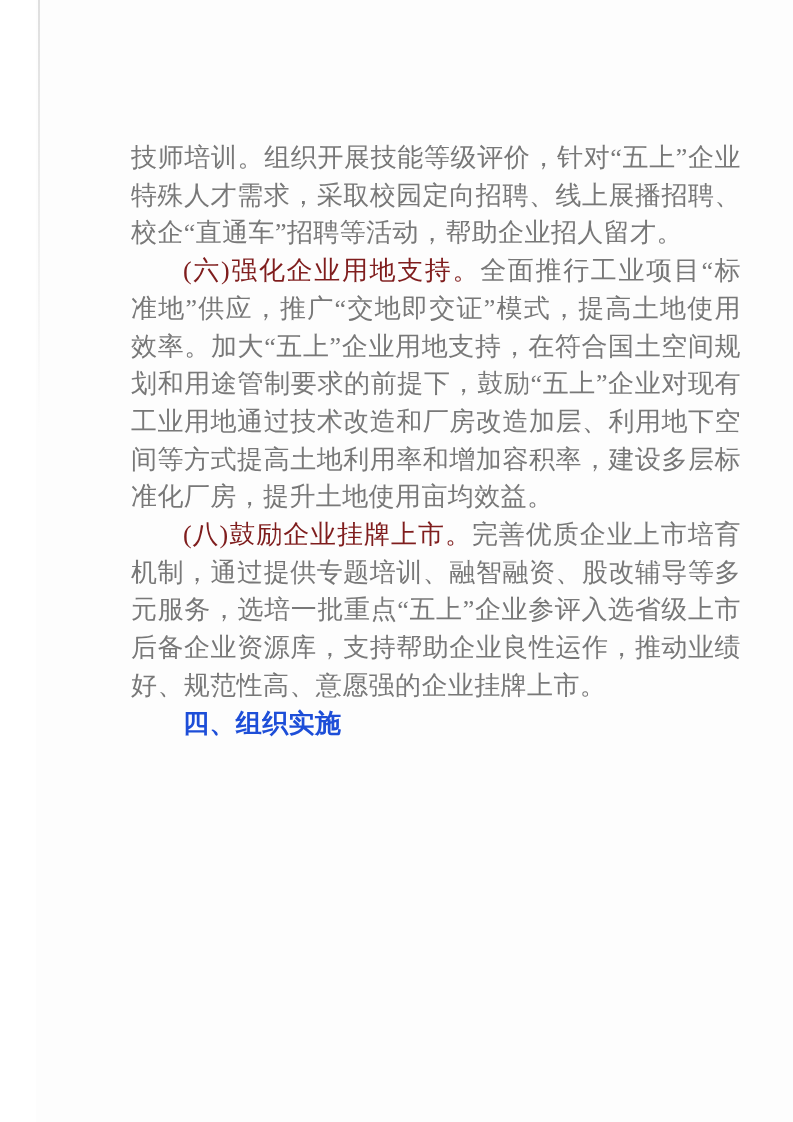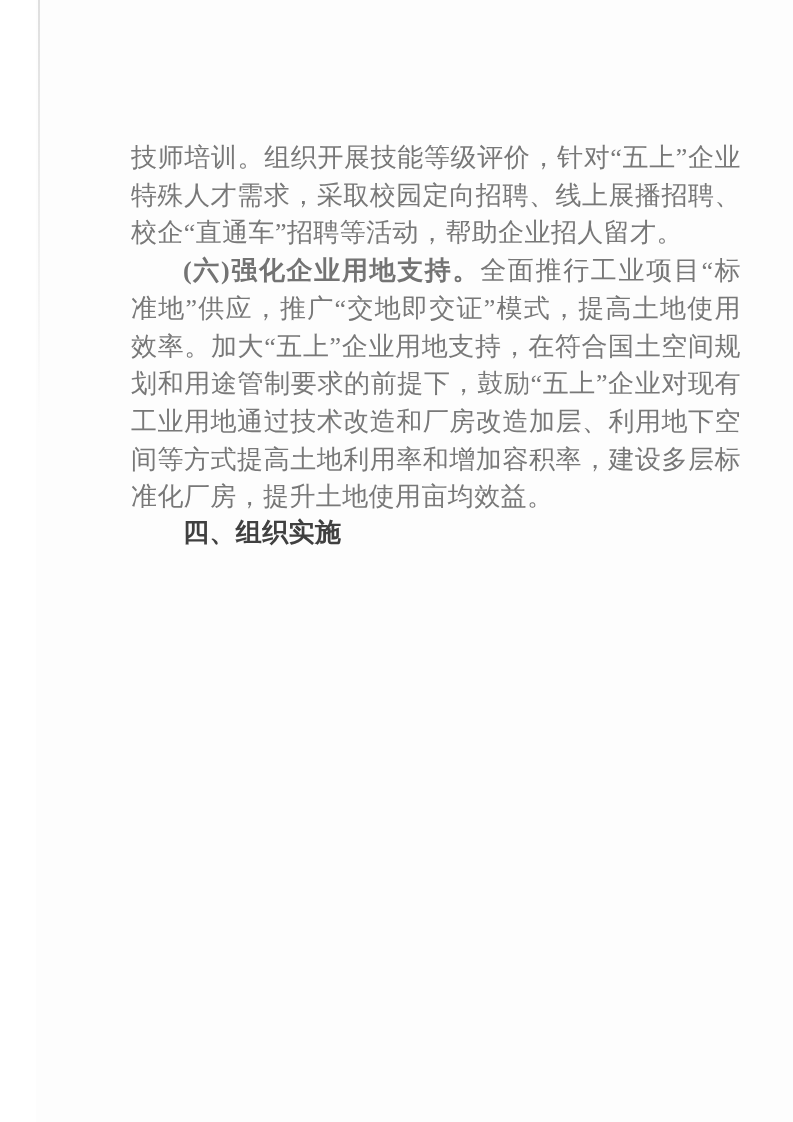--- a/index.html
+++ b/index.html
@@ -38,47 +38,50 @@
     line-height: 37.7px;
     letter-spacing: 0.4px;
     text-align: justify;
     text-justify: inter-character;
     color: #787878;
   }
   .para.indent {
     text-indent: 2em;
   }
   .lead {
-    font-weight: bold;
-    color: #737373;
+    font-weight: normal;
+    color: #7f1d1d;
   }
   .sec-heading {
     margin: 0;
     font-size: 26px;
     line-height: 37.7px;
     letter-spacing: 0.4px;
-    font-family: Liberation Mono, monospace;
+    font-family: Liberation Serif, serif;
     font-weight: bold;
-    color: #404040;
+    color: #1d4ed8;
     text-indent: 2em;
   }
 </style>
 </head>
 <body>
 
 <div class="page">
   <div class="scan-edge"></div>
 
   <main class="content">
 
     <p class="para">技师培训。组织开展技能等级评价，针对“五上”企业特殊人才需求，采取校园定向招聘、线上展播招聘、校企“直通车”招聘等活动，帮助企业招人留才。</p>
 
     <p class="para indent">
       <b class="lead">(六)强化企业用地支持。</b><span>全面推行工业项目“标准地”供应，推广“交地即交证”模式，提高土地使用效率。加大“五上”企业用地支持，在符合国土空间规划和用途管制要求的前提下，鼓励“五上”企业对现有工业用地通过技术改造和厂房改造加层、利用地下空间等方式提高土地利用率和增加容积率，建设多层标准化厂房，提升土地使用亩均效益。</span>
     </p>
 
 
+    <p class="para indent">
+      <b class="lead">(八)鼓励企业挂牌上市。</b><span>完善优质企业上市培育机制，通过提供专题培训、融智融资、股改辅导等多元服务，选培一批重点“五上”企业参评入选省级上市后备企业资源库，支持帮助企业良性运作，推动业绩好、规范性高、意愿强的企业挂牌上市。</span>
+    </p>
 
     <h2 class="sec-heading">四、组织实施</h2>
 
 
   </main>
 </div>
 
 </body></html>

